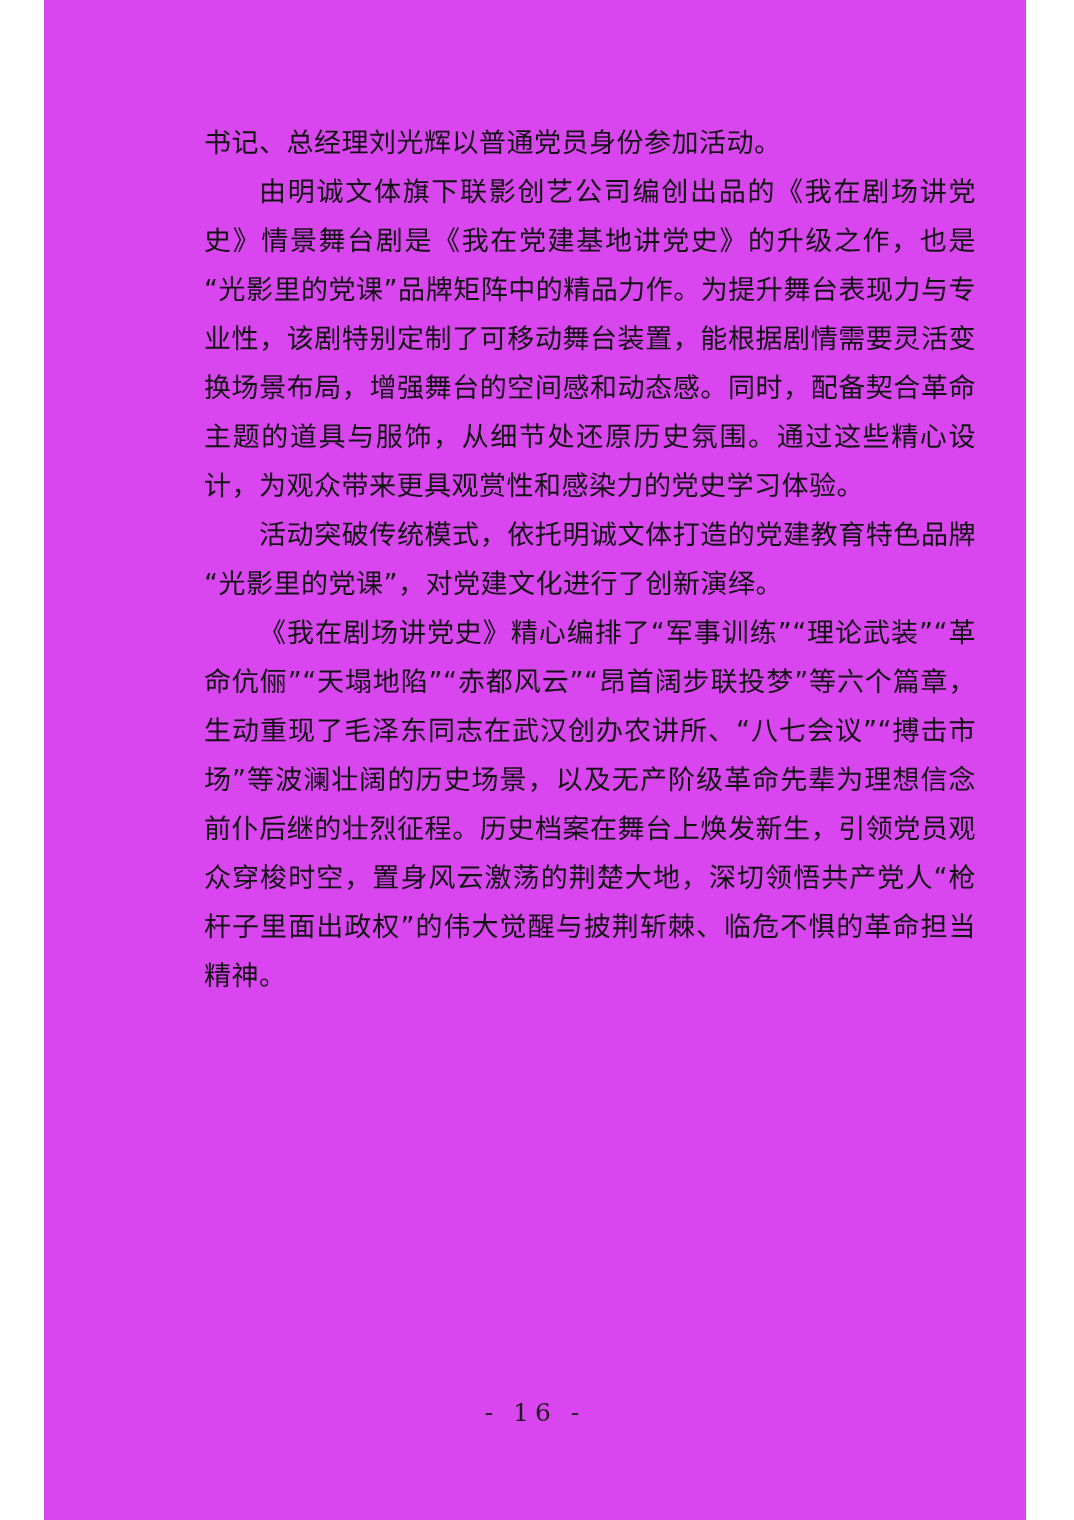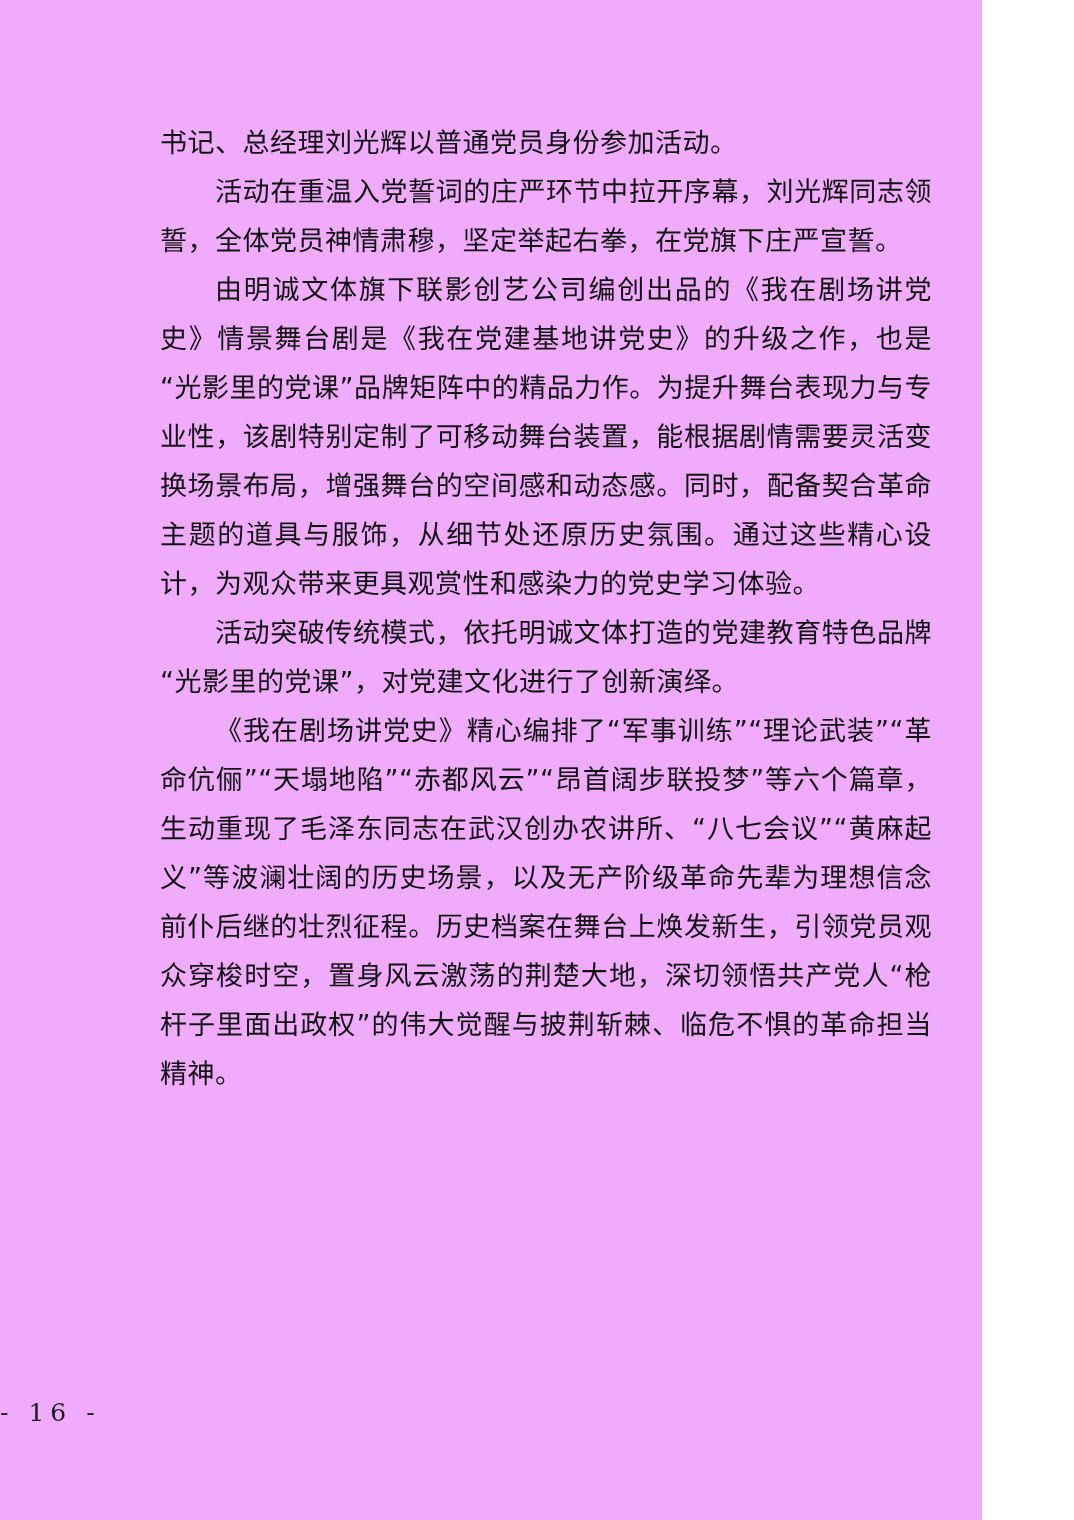--- a/index.html
+++ b/index.html
@@ -4,24 +4,25 @@
 <style>
   html, body {
     margin: 0;
     padding: 0;
     background: #ffffff;
   }
   .page {
     position: relative;
     width: 982px;
     height: 1520px;
-    background: #f0abfc;
+    background: #d946ef;
     overflow: hidden;
     font-family: "DejaVu Sans", sans-serif;
     color: #121212;
+    margin-left: 44px;
   }
   .content {
     position: absolute;
     top: 118px;
     left: 160px;
     width: 772px;
   }
   .para {
     margin: 0;
     font-size: 27px;
@@ -34,35 +35,35 @@
     word-break: break-all;
   }
   .para.noindent {
     text-indent: 0;
   }
   .footer {
     position: absolute;
     top: 1398px;
     left: 0;
     width: 100%;
+    text-align: center;
   }
   .page-number {
     font-family: "DejaVu Serif", "Liberation Serif", serif;
     font-size: 25px;
     color: #1a1a1a;
     letter-spacing: 6px;
   }
 </style>
 </head>
 <body>
 
 <div class="page">
   <div class="content">
     <p class="para noindent">书记、总经理刘光辉以普通党员身份参加活动。</p>
-    <p class="para">活动在重温入党誓词的庄严环节中拉开序幕，刘光辉同志领誓，全体党员神情肃穆，坚定举起右拳，在党旗下庄严宣誓。</p>
     <p class="para">由明诚文体旗下联影创艺公司编创出品的《我在剧场讲党史》情景舞台剧是《我在党建基地讲党史》的升级之作，也是“光影里的党课”品牌矩阵中的精品力作。为提升舞台表现力与专业性，该剧特别定制了可移动舞台装置，能根据剧情需要灵活变换场景布局，增强舞台的空间感和动态感。同时，配备契合革命主题的道具与服饰，从细节处还原历史氛围。通过这些精心设计，为观众带来更具观赏性和感染力的党史学习体验。</p>
     <p class="para">活动突破传统模式，依托明诚文体打造的党建教育特色品牌“光影里的党课”，对党建文化进行了创新演绎。</p>
-    <p class="para">《我在剧场讲党史》精心编排了“军事训练”“理论武装”“革命伉俪”“天塌地陷”“赤都风云”“昂首阔步联投梦”等六个篇章，生动重现了毛泽东同志在武汉创办农讲所、“八七会议”“黄麻起义”等波澜壮阔的历史场景，以及无产阶级革命先辈为理想信念前仆后继的壮烈征程。历史档案在舞台上焕发新生，引领党员观众穿梭时空，置身风云激荡的荆楚大地，深切领悟共产党人“枪杆子里面出政权”的伟大觉醒与披荆斩棘、临危不惧的革命担当精神。</p>
+    <p class="para">《我在剧场讲党史》精心编排了“军事训练”“理论武装”“革命伉俪”“天塌地陷”“赤都风云”“昂首阔步联投梦”等六个篇章，生动重现了毛泽东同志在武汉创办农讲所、“八七会议”“搏击市场”等波澜壮阔的历史场景，以及无产阶级革命先辈为理想信念前仆后继的壮烈征程。历史档案在舞台上焕发新生，引领党员观众穿梭时空，置身风云激荡的荆楚大地，深切领悟共产党人“枪杆子里面出政权”的伟大觉醒与披荆斩棘、临危不惧的革命担当精神。</p>
   </div>
   <div class="footer">
     <span class="page-number">- 16 -</span>
   </div>
 </div>
 
 </body></html>

